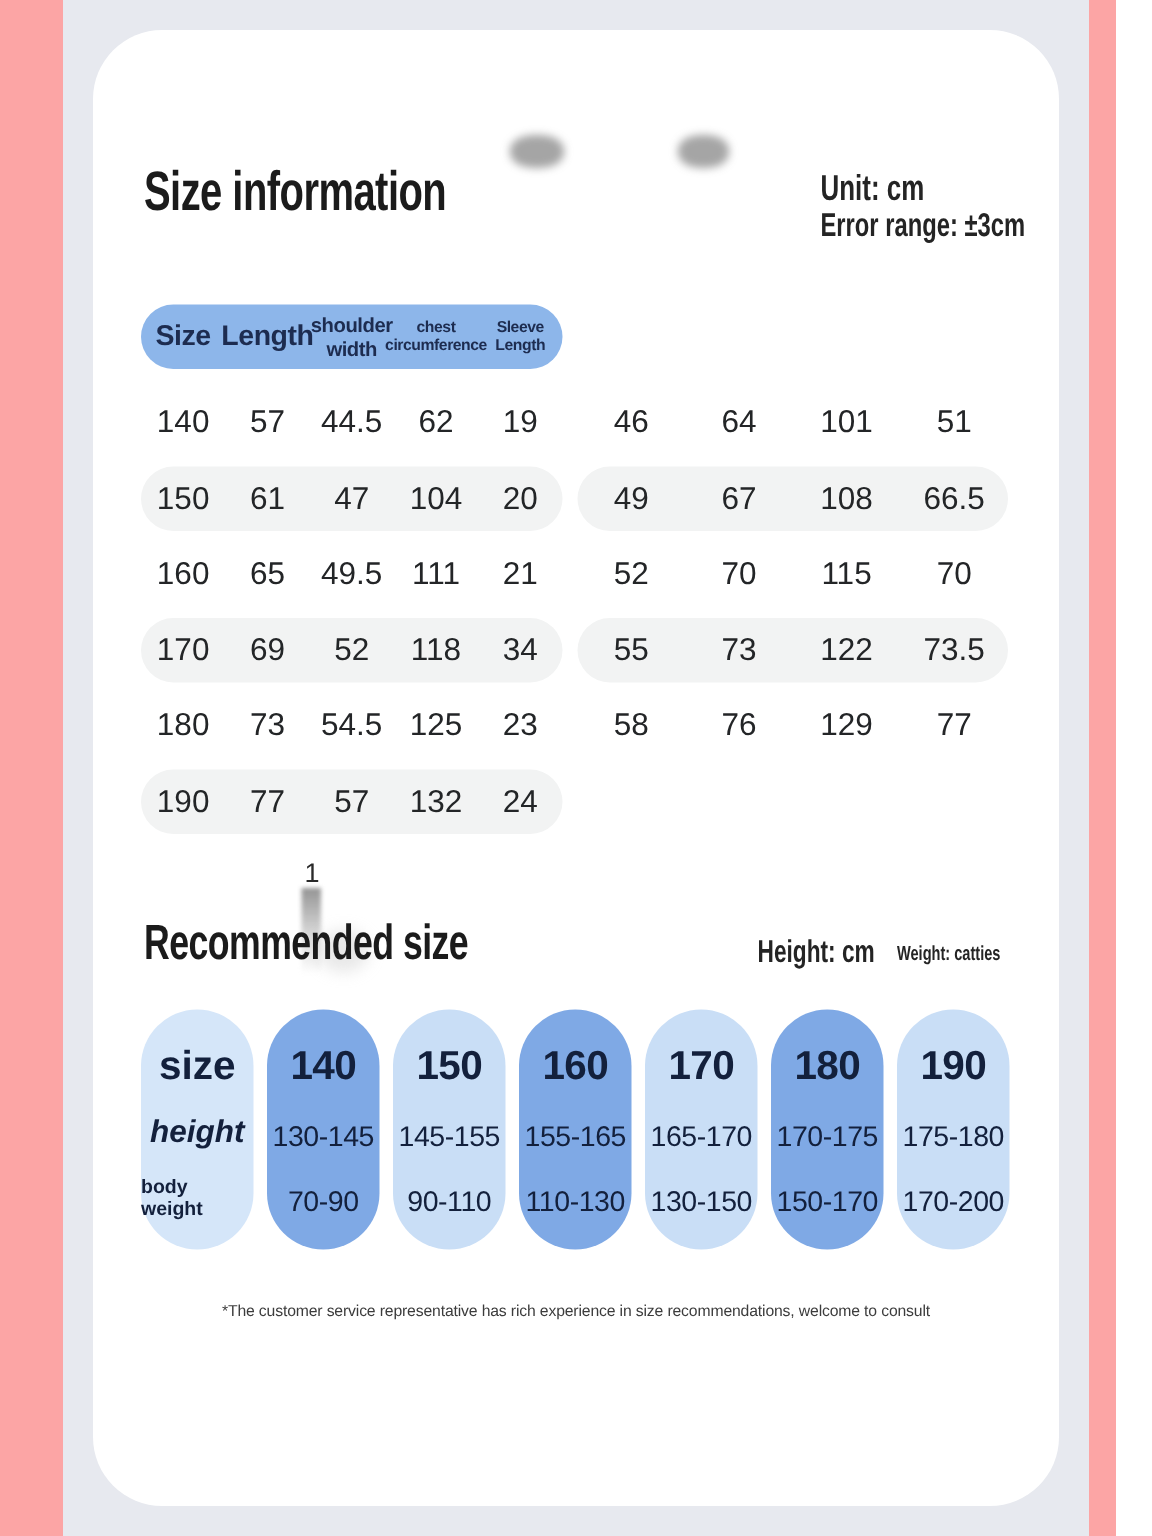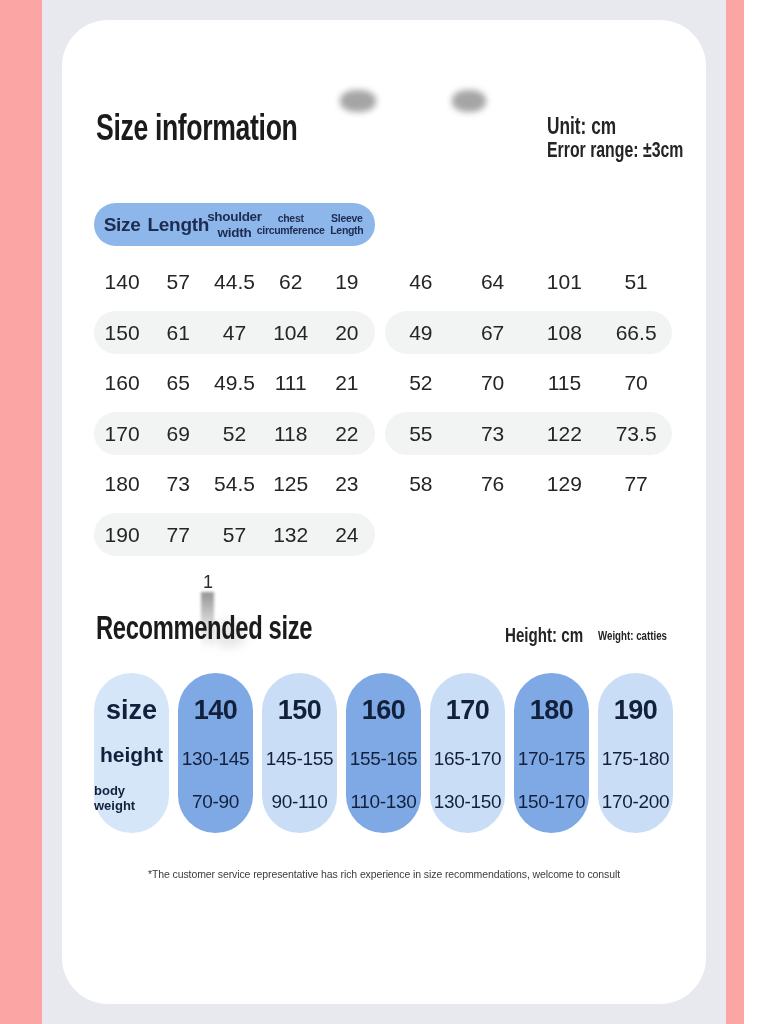--- a/index.html
+++ b/index.html
@@ -59,21 +59,21 @@
 
   .pill-row{position:absolute;left:32px;top:653px;width:579px;height:160px;display:flex;gap:9px;}
   .pill{flex:1;height:160px;border-radius:38px;display:flex;flex-direction:column;align-items:center;
         justify-content:space-between;padding:22px 0 20px 0;box-sizing:border-box;color:#13203c;}
   .pill-label{background:#d5e6f9;}
   .pill-light{background:#c9def6;}
   .pill-dark{background:#7fa9e5;}
   .p-size{font-size:27px;font-weight:700;letter-spacing:-0.5px;}
   .p-range{font-size:19px;font-weight:400;letter-spacing:-0.3px;}
   .p-lab-size{font-size:27px;font-weight:700;}
-  .p-lab-height{font-size:21px;font-weight:700;}
+  .p-lab-height{font-size:21px;font-weight:700;font-style:italic;}
   .p-lab-weight{font-size:13px;font-weight:700;}
 
   .footnote{position:absolute;left:0;width:644px;top:848px;text-align:center;font-size:10.5px;
             color:#3c3c3c;letter-spacing:-0.1px;}
 </style>
 </head>
 <body>
 
 <div class="stage">
   <div class="bg-band"></div>
@@ -150,21 +150,21 @@
         <div class="tcell">70</div>
       </div>
     </div>
 
     <div class="trow striped" style="top:392px">
       <div class="lgrid">
         <div class="tcell">170</div>
         <div class="tcell">69</div>
         <div class="tcell">52</div>
         <div class="tcell">118</div>
-        <div class="tcell">22</div>
+        <div class="tcell">34</div>
       </div>
       <div class="rgap"></div>
       <div class="rgrid">
         <div class="tcell">55</div>
         <div class="tcell">73</div>
         <div class="tcell">122</div>
         <div class="tcell">73.5</div>
       </div>
     </div>
 

